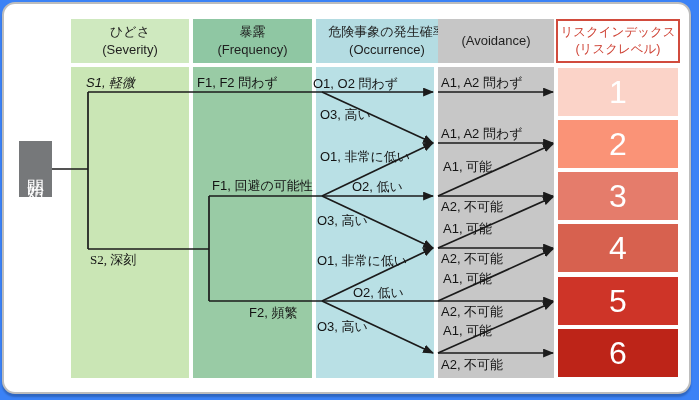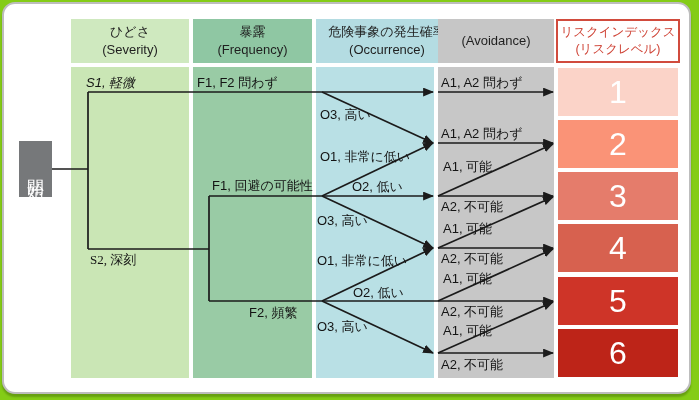--- a/index.html
+++ b/index.html
@@ -1,17 +1,17 @@
 <!DOCTYPE html>
 <html><head>
 <meta charset="utf-8">
 <style>
   html,body{margin:0;padding:0;background:#fff;}
   .canvas{
-    position:relative;width:699px;height:400px;background:#84cc16;
+    position:relative;width:699px;height:400px;background:#3b82f6;
     font-family:"Liberation Sans",sans-serif;overflow:hidden;
   }
   .frame{
     position:absolute;left:2px;top:2px;width:685px;height:388px;
     border:2px solid #bdbdbd;border-radius:13px;background:#ffffff;
     box-shadow:0 3px 2px rgba(0,0,0,0.22);
   }
   .hdr{
     position:absolute;top:19px;height:44px;
     display:flex;flex-direction:column;align-items:center;justify-content:center;
@@ -129,20 +129,21 @@
     </g>
   </svg>
 
   <div class="lbl" style="left:86px;top:76px;font-style:italic;">S1, 軽微</div>
   <div class="lbl" style="left:90px;top:253px;font-family:Liberation Serif, serif;">S2, 深刻</div>
 
   <div class="lbl" style="left:197px;top:76px;">F1, F2 問わず</div>
   <div class="lbl" style="left:212px;top:179px;">F1, 回避の可能性</div>
   <div class="lbl" style="left:209px;top:306px;margin-left:40px;">F2, 頻繁</div>
 
+  <div class="lbl" style="left:313px;top:77px;">O1, O2 問わず</div>
   <div class="lbl" style="left:320px;top:108px;">O3, 高い</div>
   <div class="lbl" style="left:320px;top:150px;">O1, 非常に低い</div>
   <div class="lbl" style="left:352px;top:180px;">O2, 低い</div>
   <div class="lbl" style="left:317px;top:214px;">O3, 高い</div>
   <div class="lbl" style="left:317px;top:254px;">O1, 非常に低い</div>
   <div class="lbl" style="left:353px;top:286px;">O2, 低い</div>
   <div class="lbl" style="left:317px;top:320px;">O3, 高い</div>
 
   <div class="lbl" style="left:441px;top:76px;">A1, A2 問わず</div>
   <div class="lbl" style="left:441px;top:127px;">A1, A2 問わず</div>

